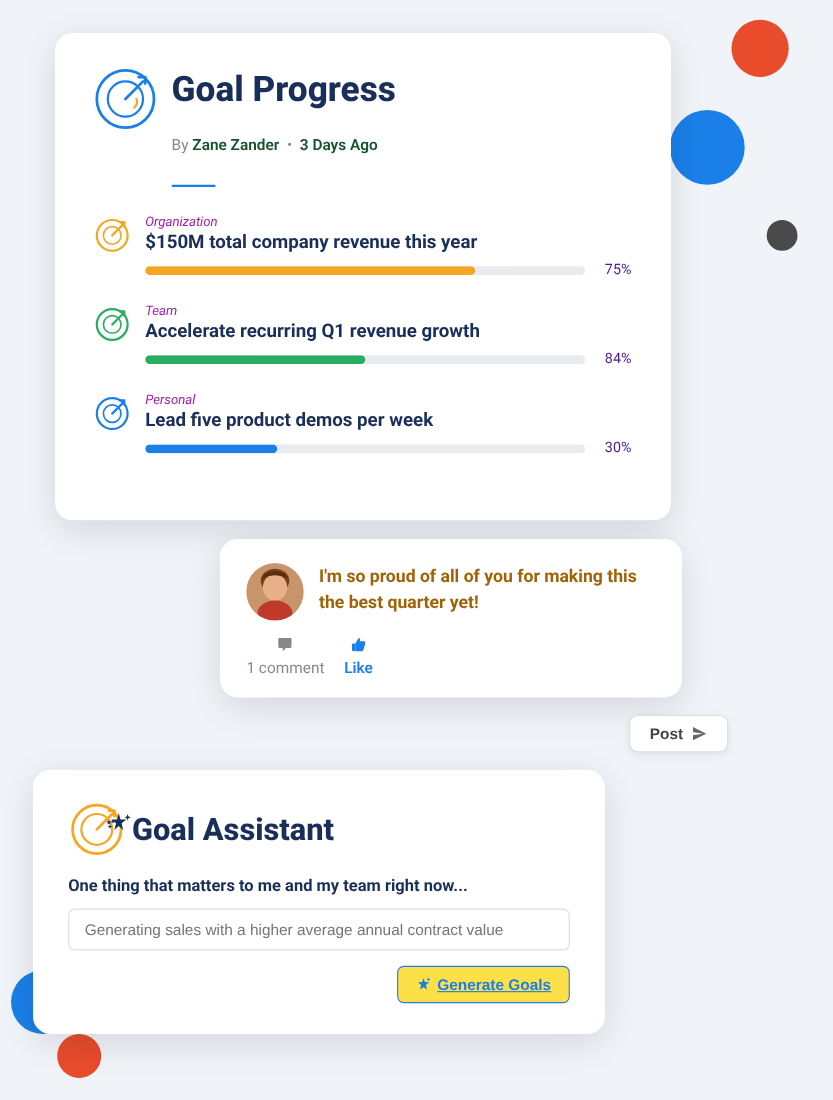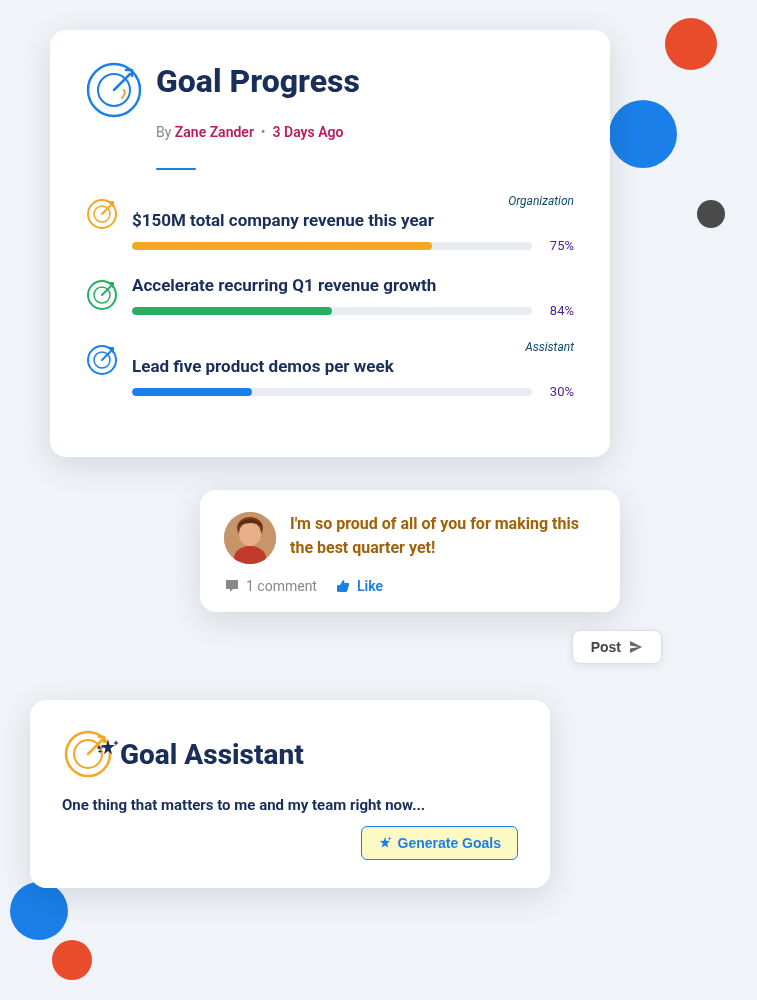--- a/index.html
+++ b/index.html
@@ -55,21 +55,21 @@
     }
 
     .card-subtitle {
       font-size: 14px;
       color: #888;
       margin-bottom: 28px;
       margin-left: 70px;
     }
 
     .card-subtitle span {
-      color: #be185d;
+      color: #14532d;
       font-weight: 600;
     }
 
     .divider {
       height: 2px;
       background: #1a7fe8;
       width: 40px;
       margin-left: 70px;
       margin-bottom: 24px;
       border-radius: 2px;
@@ -89,24 +89,23 @@
       flex-shrink: 0;
       margin-top: 4px;
     }
 
     .goal-content {
       flex: 1;
     }
 
     .goal-label {
       font-size: 12px;
-      color: #0c4a6e;
+      color: #a21caf;
       font-style: italic;
       margin-bottom: 2px;
-      text-align: right;
     }
 
     .goal-name {
       font-size: 17px;
       font-weight: 700;
       color: #1a2e5a;
       margin-bottom: 8px;
     }
 
     .progress-row {
@@ -180,31 +179,32 @@
       margin-top: 12px;
     }
 
     .comment-action {
       display: flex;
       align-items: center;
       gap: 6px;
       font-size: 14px;
       color: #888;
       cursor: pointer;
+      flex-direction: column;
     }
 
     .like-action {
       color: #1a7fe8;
       font-weight: 600;
     }
 
     
     .post-button {
       position: absolute;
-      top: 630px;
+      top: 650px;
       right: 95px;
       background: #fff;
       border: 1px solid #ddd;
       border-radius: 8px;
       padding: 8px 18px;
       font-size: 14px;
       font-weight: 600;
       color: #444;
       display: flex;
       align-items: center;
@@ -252,31 +252,32 @@
       border-radius: 6px;
       padding: 10px 14px;
       font-size: 14px;
       color: #888;
       margin-bottom: 14px;
       outline: none;
     }
 
     .generate-button {
       float: right;
-      background: #fef9c3;
+      background: #fde047;
       border: 1.5px solid #1a7fe8;
       border-radius: 6px;
       padding: 8px 16px;
       font-size: 14px;
       color: #1a7fe8;
       font-weight: 600;
       display: flex;
       align-items: center;
       gap: 6px;
       cursor: pointer;
+      text-decoration: underline;
     }
 
     
   </style>
 </head>
 <body>
 
 <div class="deco-circle" style="width:52px;height:52px;background:#e84c2b;top:18px;right:40px;"></div>
 <div class="deco-circle" style="width:68px;height:68px;background:#1a7fe8;top:100px;right:80px;"></div>
 <div class="deco-circle" style="width:28px;height:28px;background:#4a4a4a;top:200px;right:32px;"></div>
@@ -321,39 +322,40 @@
   </div>
 
   <div class="goal-item">
     <svg class="goal-icon" viewBox="0 0 32 32" fill="none">
       <circle cx="16" cy="16" r="14" stroke="#27ae60" stroke-width="2" fill="none"></circle>
       <circle cx="16" cy="16" r="8" stroke="#27ae60" stroke-width="1.5" fill="none"></circle>
       <path d="M16 16 L26 6" stroke="#27ae60" stroke-width="2" stroke-linecap="round"></path>
       <path d="M23 4 L27 4 L27 8" stroke="#27ae60" stroke-width="2" stroke-linecap="round" stroke-linejoin="round"></path>
     </svg>
     <div class="goal-content">
+      <div class="goal-label">Team</div>
       <div class="goal-name">Accelerate recurring Q1 revenue growth</div>
       <div class="progress-row">
         <div class="progress-bar-bg">
           <div class="progress-bar-fill" style="width:50%;background:#27ae60;"></div>
         </div>
         <span class="progress-pct">84%</span>
       </div>
     </div>
   </div>
 
   <div class="goal-item">
     <svg class="goal-icon" viewBox="0 0 32 32" fill="none">
       <circle cx="16" cy="16" r="14" stroke="#1a7fe8" stroke-width="2" fill="none"></circle>
       <circle cx="16" cy="16" r="8" stroke="#1a7fe8" stroke-width="1.5" fill="none"></circle>
       <path d="M16 16 L26 6" stroke="#1a7fe8" stroke-width="2" stroke-linecap="round"></path>
       <path d="M23 4 L27 4 L27 8" stroke="#1a7fe8" stroke-width="2" stroke-linecap="round" stroke-linejoin="round"></path>
     </svg>
     <div class="goal-content">
-      <div class="goal-label">Assistant</div>
+      <div class="goal-label">Personal</div>
       <div class="goal-name">Lead five product demos per week</div>
       <div class="progress-row">
         <div class="progress-bar-bg">
           <div class="progress-bar-fill" style="width:30%;background:#1a7fe8;"></div>
         </div>
         <span class="progress-pct">30%</span>
       </div>
     </div>
   </div>
 </div>
@@ -416,20 +418,21 @@
     </svg>
 
     <svg width="24" height="24" viewBox="0 0 24 24" style="margin-left:-18px;margin-top:-10px;" fill="#1a2e5a">
       <path d="M12 2L13.5 8L19 8L14.5 11.5L16 17.5L12 14L8 17.5L9.5 11.5L5 8L10.5 8Z"></path>
       <path d="M20 3L20.8 5.2L23 6L20.8 6.8L20 9L19.2 6.8L17 6L19.2 5.2Z"></path>
       <path d="M4 12L4.6 13.8L6.5 14.4L4.6 15L4 16.8L3.4 15L1.5 14.4L3.4 13.8Z"></path>
     </svg>
     <span class="assistant-title">Goal Assistant</span>
   </div>
   <div class="assistant-prompt">One thing that matters to me and my team right now...</div>
+  <input class="assistant-input" type="text" readonly="" placeholder="Generating sales with a higher average annual contract value" style="">
   <div style="display:flex;justify-content:flex-end;">
     <button class="generate-button">
       <svg width="14" height="14" viewBox="0 0 14 14" fill="none">
         <path d="M7 1L8.2 4.8L12 5L9.2 7.5L10.2 11.5L7 9.5L3.8 11.5L4.8 7.5L2 5L5.8 4.8Z" fill="#1a7fe8"></path>
         <path d="M11.5 0.5L12 2L13.5 2.5L12 3L11.5 4.5L11 3L9.5 2.5L11 2Z" fill="#1a7fe8"></path>
       </svg>
       <span>Generate Goals</span>
     </button>
   </div>
 </div>

